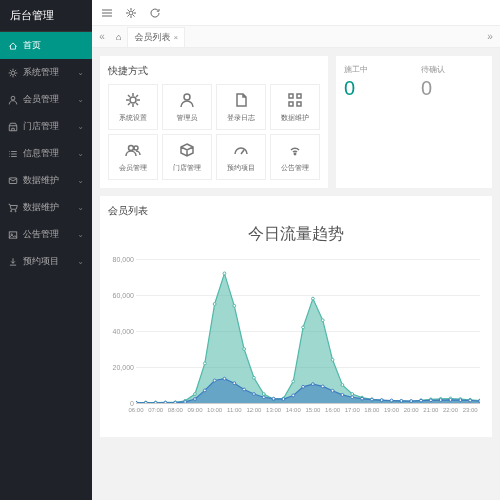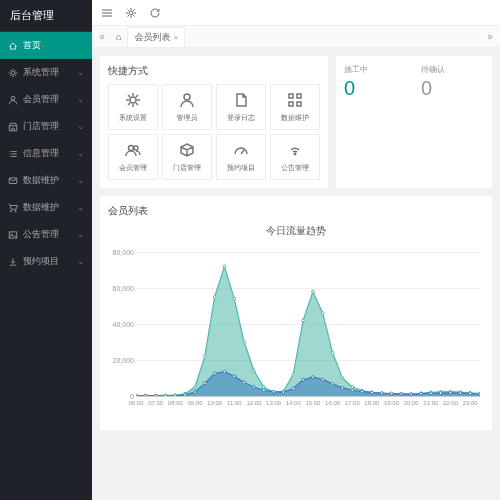--- a/index.html
+++ b/index.html
@@ -29,21 +29,21 @@
 .quick{display:grid;grid-template-columns:repeat(4,50px);gap:4px;}
 .qitem{border:1px solid #eee;height:46px;display:flex;flex-direction:column;align-items:center;justify-content:center;gap:3px;cursor:pointer;}
 .qitem svg{width:16px;height:16px;stroke:#777;fill:none;stroke-width:1.5;}
 .qlabel{font-size:7px;color:#666;}
 .stats{display:grid;grid-template-columns:1fr 1fr;gap:6px 14px;}
 .stat{display:flex;flex-direction:column;gap:2px;}
 .stat-label{font-size:8px;color:#999;}
 .stat-val{font-size:20px;font-weight:400;}
 .chart-card{background:#fff;padding:8px;}
 .chart-wrap{position:relative;width:376px;height:180px;}
-.chart-title{text-align:center;font-size:10px;color:#555;margin:4px 0;}
+.chart-title{text-align:center;font-size:16px;color:#555;margin:4px 0;}
 .ylabel{position:absolute;right:350px;font-size:7px;color:#999;transform:translateY(-50%);}
 .xlabel{position:absolute;font-size:6px;color:#999;top:158px;transform:translateX(-50%);}
 .gridline{position:absolute;left:28px;right:4px;height:1px;background:#eee;}
 .axis-x{position:absolute;left:28px;right:4px;top:154px;height:1px;background:#ccc;}
 svg.plot{position:absolute;left:28px;top:10px;width:344px;height:144px;}
 </style>
 </head>
 <body>
 
 <div class="app">

